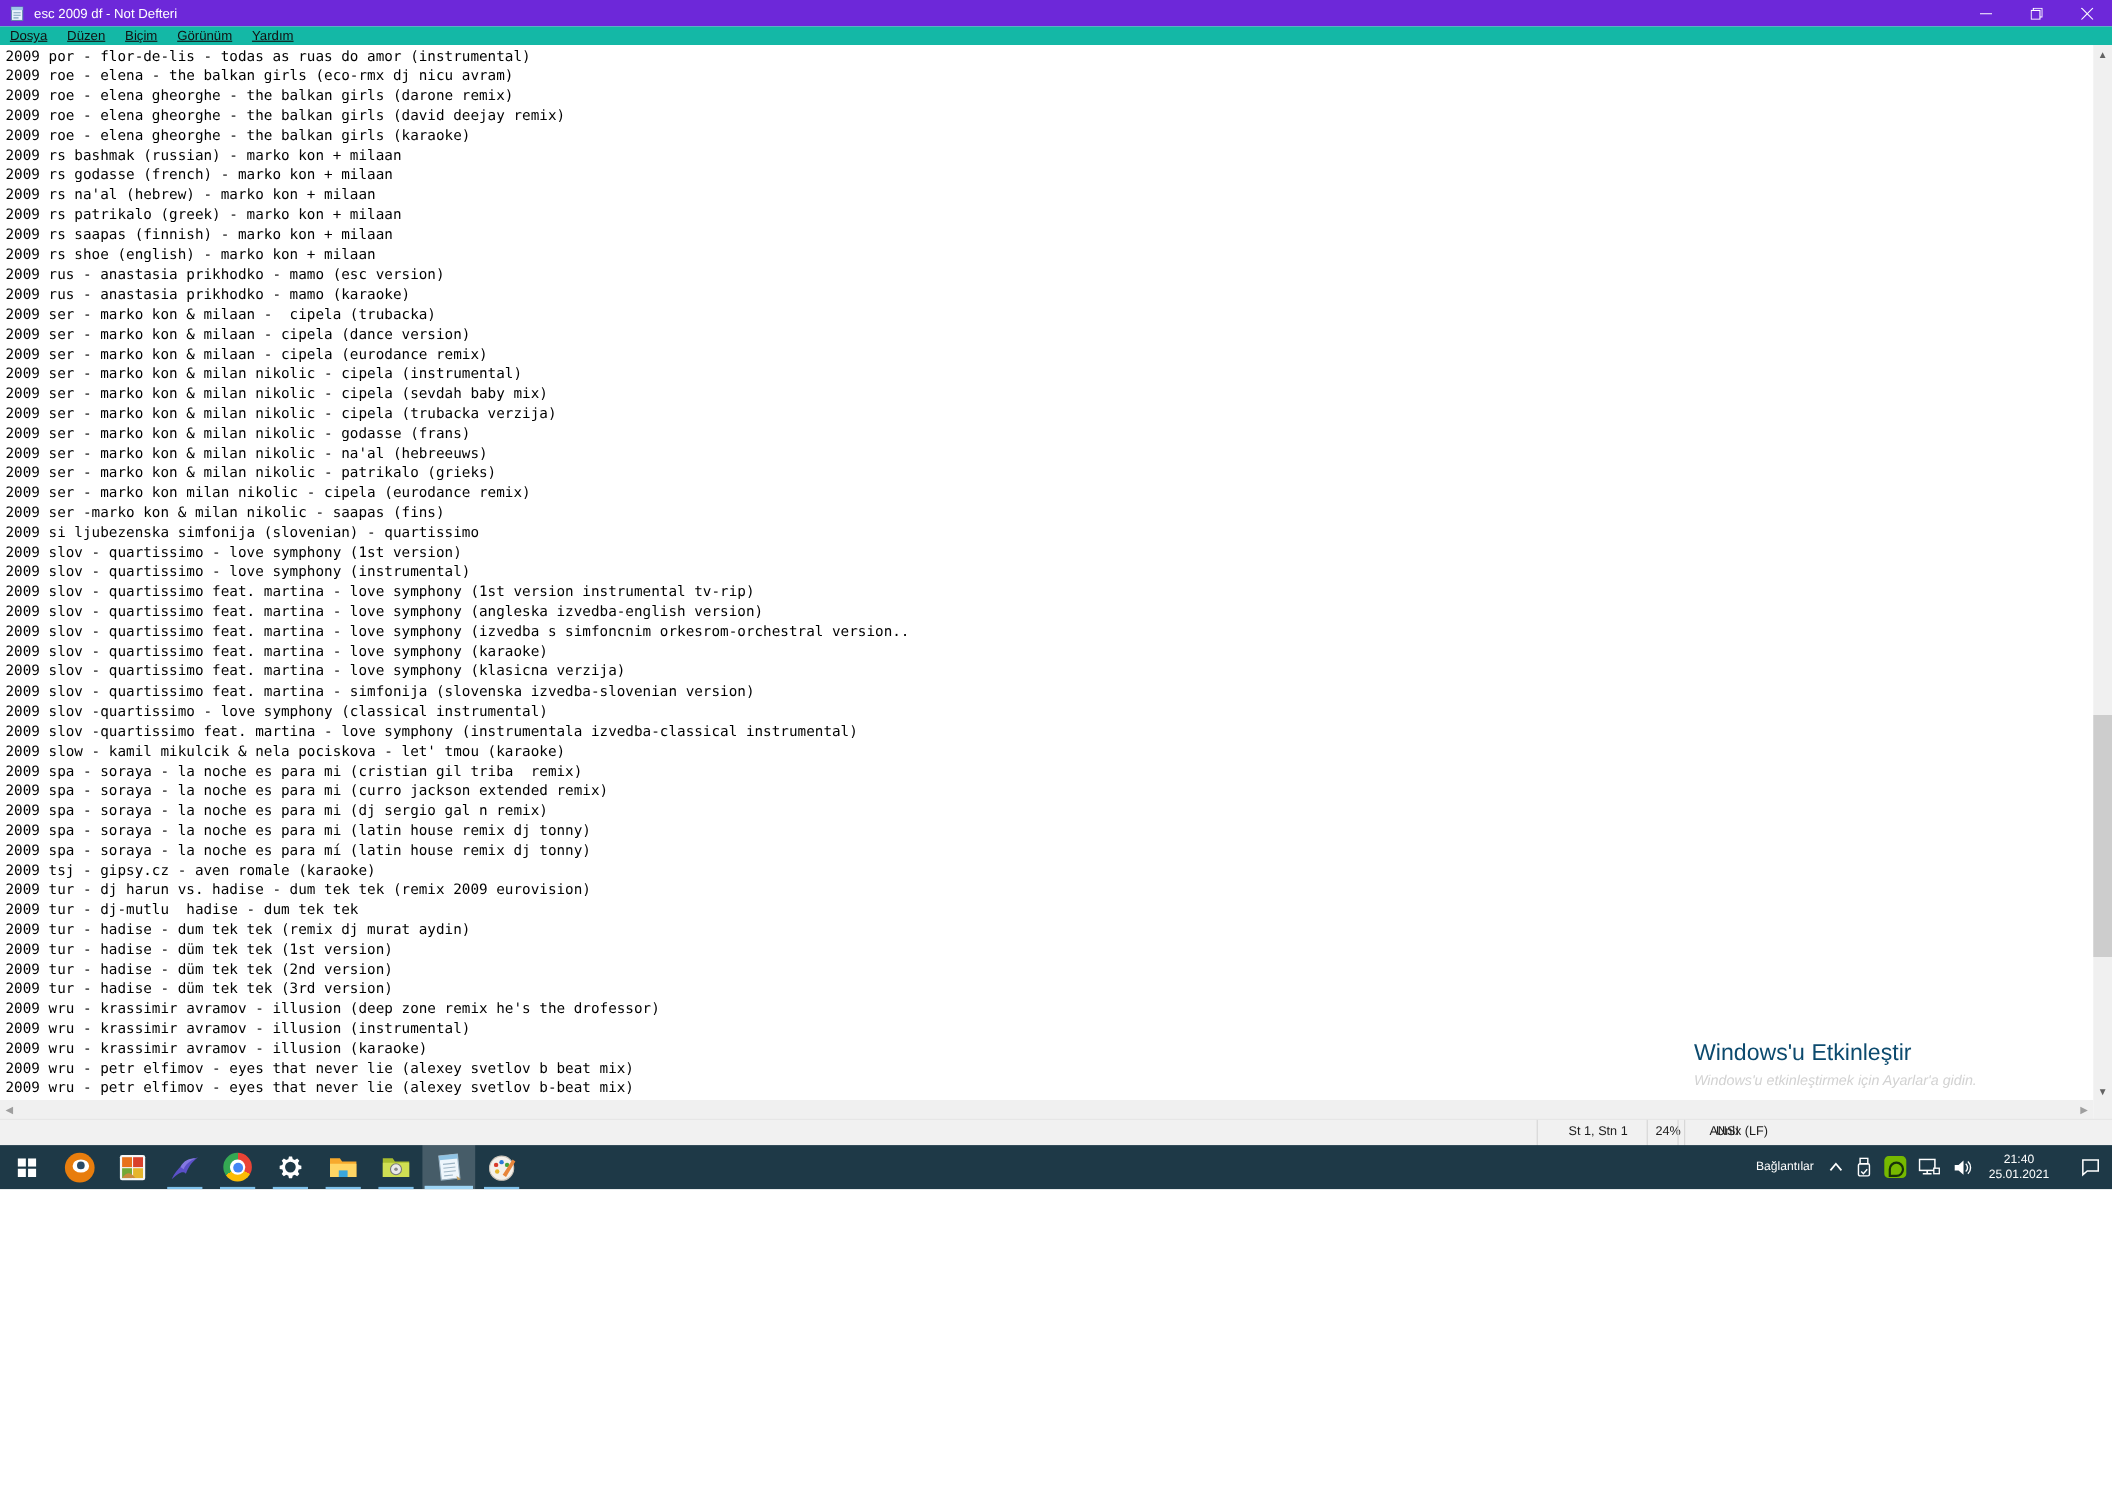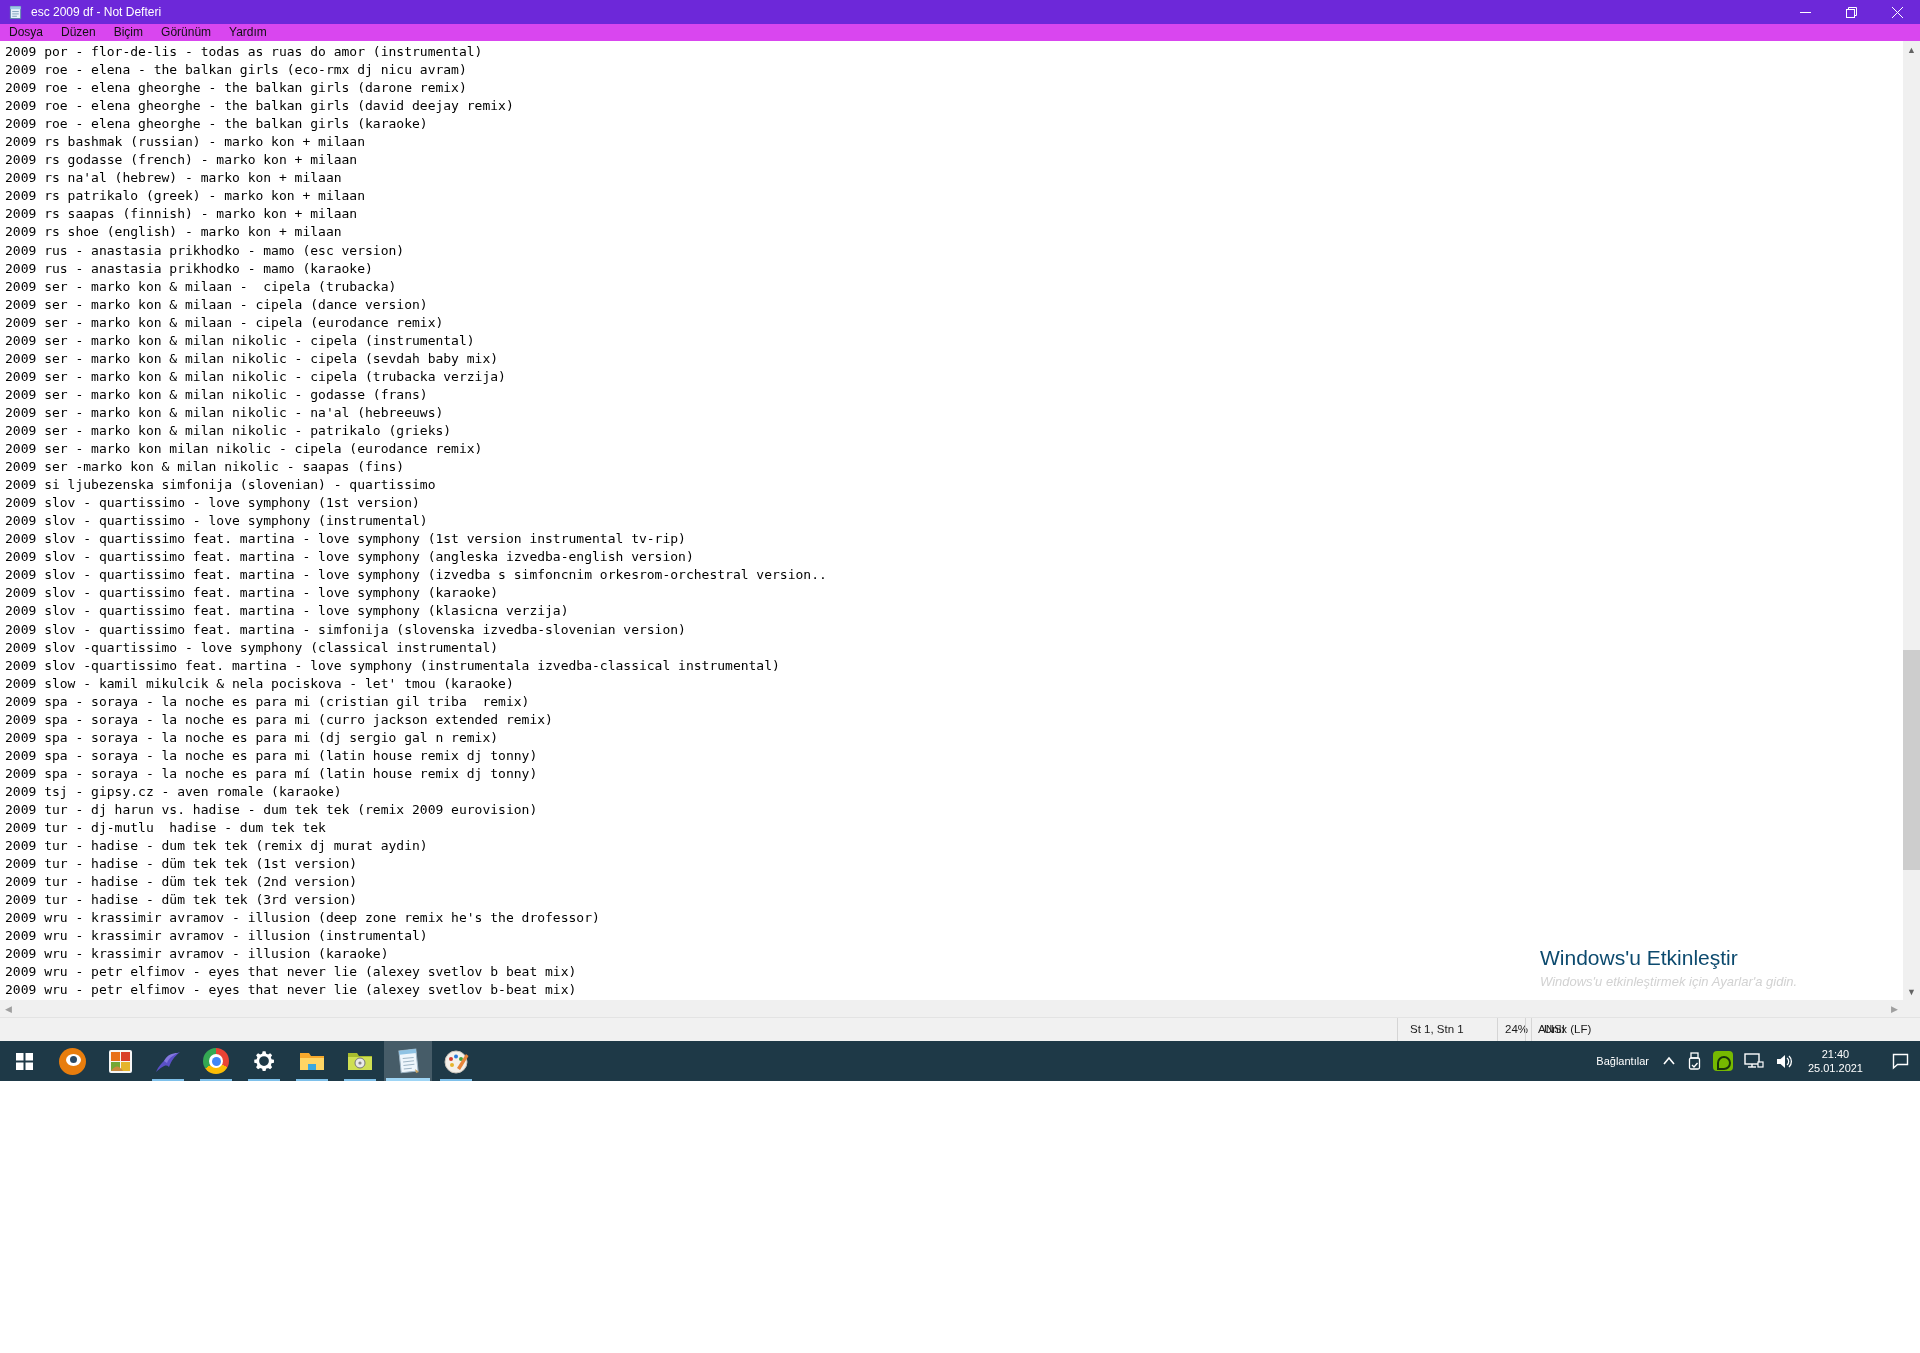--- a/index.html
+++ b/index.html
@@ -8,21 +8,21 @@
 
   
   #titlebar { position:absolute; left:0; top:0; width:1920px; height:24px;
               background:#6d28d9; display:flex; align-items:center; }
   #title-icon { width:15px; height:15px; margin-left:8px; }
   #title-text { color:#ffffff; font-size:12px; margin-left:8px; }
   #caption-buttons { position:absolute; right:0; top:0; height:24px; display:flex; }
   .cap-btn { width:46px; height:24px; display:flex; align-items:center; justify-content:center; }
 
   #menubar { position:absolute; left:0; top:24px; width:1920px; height:17px;
-             background:#d946ef; display:flex; align-items:center; font-size:12px; color:#111; }
+             background:#14b8a6; display:flex; align-items:center; font-size:12px; color:#111;text-decoration:underline; }
   .menu-item { padding:0 9px; height:17px; line-height:17px; }
 
   
   #editor { position:absolute; left:0; top:41px; width:1903px; height:959px;
             background:#ffffff; overflow:hidden; }
   #editor pre { font-family:"DejaVu Sans Mono", monospace; font-size:13px;
                 line-height:18.05px; color:#000; padding:2px 0 0 5px; white-space:pre; }
 
   
   #vscroll { position:absolute; left:1903px; top:41px; width:17px; height:959px; background:#f0f0f0; }
@@ -32,21 +32,21 @@
   #vscroll-thumb { position:absolute; left:0; top:609px; width:17px; height:220px; background:#cdcdcd; }
   #hscroll { position:absolute; left:0; top:1000px; width:1903px; height:17px; background:#f0f0f0; }
   #hscroll .arrow { position:absolute; top:0; width:17px; height:17px; display:flex;
                     align-items:center; justify-content:center; color:#9f9f9f; font-size:9px; }
   #hscroll-left { left:0; } #hscroll-right { right:0; }
   #scroll-corner { position:absolute; left:1903px; top:1000px; width:17px; height:17px; background:#f0f0f0; }
 
   
   #statusbar { position:absolute; left:0; top:1017px; width:1920px; height:24px;
                background:#f1f1f1; border-top:1px solid #e3e3e3; font-size:11.5px; color:#1b1b1b; }
-  .status-seg { position:absolute; top:0; height:24px; line-height:23px; padding-left:12px;
+  .status-seg { position:absolute; top:0; height:24px; line-height:23px; padding-left:28px;
                 border-left:1px solid #d5d5d5; }
   #seg-cursor { left:1397px; width:100px; }
   #seg-zoom   { left:1497px; width:34px; padding-left:7px; }
   #seg-eol    { left:1531px; width:87px; }
   #seg-enc    { left:1525px; width:322px; }
 
   
   #watermark { position:absolute; left:1540px; top:946px; pointer-events:none; }
   #watermark .wm1 { font-size:21px; color:#0c4a6e; }
   #watermark .wm2 { font-size:13px; color:#d2d2d2; margin-top:4px;font-style:italic; }

